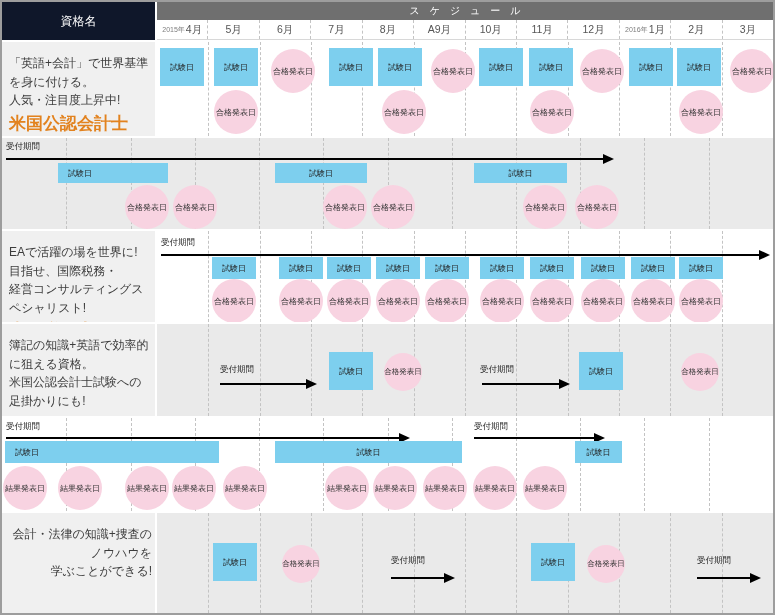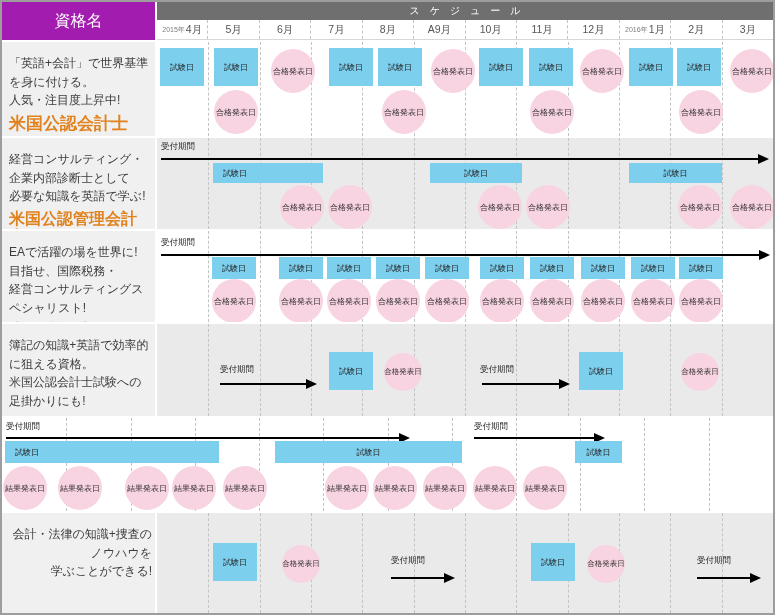--- a/index.html
+++ b/index.html
@@ -7,21 +7,21 @@
   .table{
     width:775px;height:615px;
     border:2px solid #9d9d9d;
     background:#fff;overflow:hidden;
     font-family:"Liberation Sans", sans-serif;
     position:relative;
   }
   
   .hdr{display:flex;height:38px;}
   .qhead{
-    width:155px;background:#a21caf;color:#fff;font-size:16px;
+    width:155px;background:#0f172a;color:#fff;font-size:12px;
     display:flex;align-items:center;justify-content:center;
     border-right:2px solid #fff;flex:none;font-family:Liberation Serif, serif;
   }
   .shead{flex:1;display:flex;flex-direction:column;min-width:0;}
   .stitle{
     height:18px;background:#6f6f6f;color:#fff;font-size:10px;
     letter-spacing:10px;text-indent:10px;
     display:flex;align-items:center;justify-content:center;
   }
   .mrow{flex:1;display:flex;background:#fff;border-bottom:1px solid #d8d8d8;}
@@ -148,26 +148,20 @@
           <div class="item ibox" style="width: 44px; height: 38px; left: 372px; top: 6px;">試験日</div>
           <div class="item icirc" style="width: 44px; height: 44px; left: 373px; top: 48px;">合格発表日</div>
           <div class="item icirc" style="width: 44px; height: 44px; left: 423px; top: 7px;">合格発表日</div>
           <div class="item ibox" style="width: 44px; height: 38px; left: 472px; top: 6px;">試験日</div>
           <div class="item ibox" style="width: 44px; height: 38px; left: 520px; top: 6px;">試験日</div>
           <div class="item icirc" style="width: 44px; height: 44px; left: 522px; top: 48px;">合格発表日</div>
           <div class="item icirc" style="width: 44px; height: 44px; left: 573px; top: 7px;">合格発表日</div>
         </div>
       </div>
       <div class="row shaded" style="height: 93px;">
-        <div class="lab lab-uscma">
-          <div class="desc">経営コンサルティング・
-企業内部診断士として
-必要な知識を英語で学ぶ!</div>
-          <div class="qname qn-uscma">米国公認管理会計士<br>（USCMA）</div>
-        </div>
         <div class="sched">
           <div class="vline" style="left: 8.33333%;"></div>
           <div class="vline" style="left: 16.6667%;"></div>
           <div class="vline" style="left: 25%;"></div>
           <div class="vline" style="left: 33.3333%;"></div>
           <div class="vline" style="left: 41.6667%;"></div>
           <div class="vline" style="left: 50%;"></div>
           <div class="vline" style="left: 58.3333%;"></div>
           <div class="vline" style="left: 66.6667%;"></div>
           <div class="vline" style="left: 75%;"></div>

